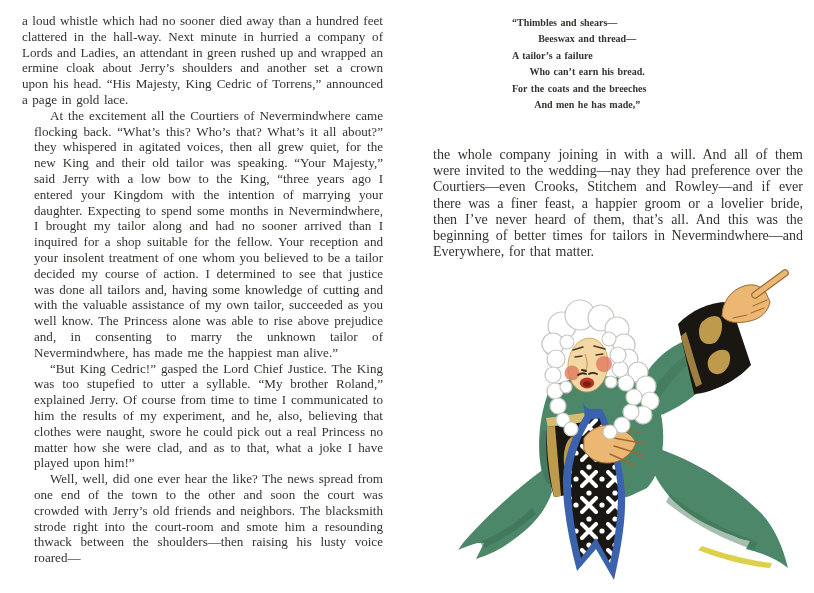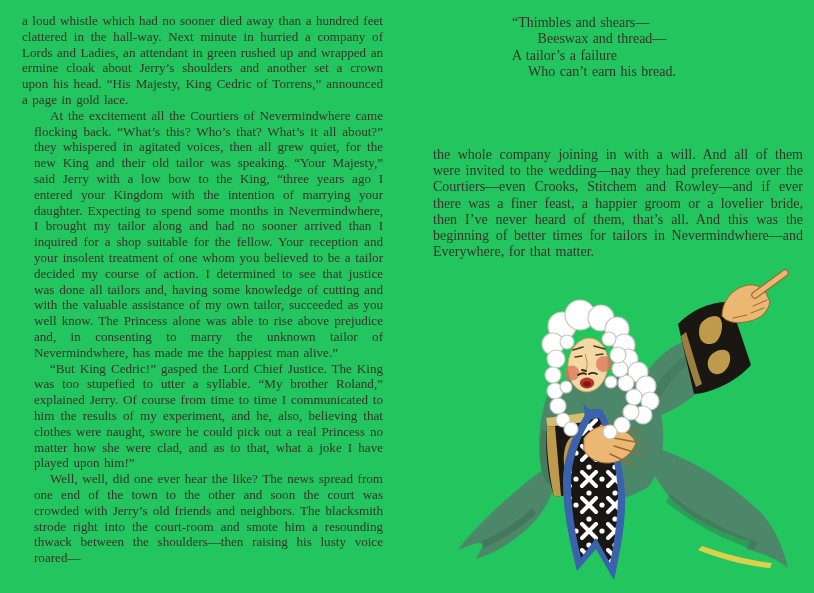--- a/index.html
+++ b/index.html
@@ -1,36 +1,36 @@
 <!DOCTYPE html>
 <html><head>
 <meta charset="utf-8">
 <style>
   html,body{margin:0;padding:0;background:#e9e9e9;}
   .spread{
     position:relative;
     width:814px;height:593px;
-    background:#22c55e;
+    background:#ffffff;
     overflow:hidden;
     font-family:"Liberation Serif","DejaVu Serif",serif;
     color:#35332d;
   }
   
   .left-page{
     position:absolute;left:22px;top:13px;width:361px;
     font-size:13.1px;line-height:15.8px;
     text-align:justify;word-spacing:1.2px;
   }
   .left-page p{margin:0;}
   .left-page p.indented{text-indent:16px;margin-left:12px;}
   
   .poem{
     position:absolute;left:512px;top:15px;
-    font-size:14px;line-height:16.4px;
-    word-spacing:1px;white-space:nowrap;
+    font-size:10px;line-height:16.4px;
+    word-spacing:1px;white-space:nowrap;font-weight:bold;
   }
   .poem-line{margin:0;}
   .poem-line.indented{padding-left:16px;text-align:center;}
   .right-paragraph{
     position:absolute;left:433px;top:147px;width:370px;
     font-size:14px;line-height:16.2px;
     text-align:justify;word-spacing:1.2px;margin:0;
   }
   
   .illustration{
@@ -47,20 +47,22 @@
     <p class="indented">At the excitement all the Courtiers of Nevermindwhere came flocking back.  “What’s this?  Who’s that?  What’s it all about?” they whispered in agitated voices, then all grew quiet, for the new King and their old tailor was speaking.  “Your Majesty,” said Jerry with a low bow to the King, “three years ago I entered your Kingdom with the intention of marrying your daughter.  Expecting to spend some months in Nevermindwhere, I brought my tailor along and had no sooner arrived than I inquired for a shop suitable for the fellow.  Your reception and your insolent treatment of one whom you believed to be a tailor decided my course of action.  I determined to see that justice was done all tailors and, having some knowledge of cutting and with the valuable assistance of my own tailor, succeeded as you well know.  The Princess alone was able to rise above prejudice and, in consenting to marry the unknown tailor of Nevermindwhere, has made me the happiest man alive.”</p>
     <p class="indented">“But King Cedric!” gasped the Lord Chief Justice. The King was too stupefied to utter a syllable.  “My brother Roland,” explained Jerry.  Of course from time to time I communicated to him the results of my experiment, and he, also, believing that clothes were naught, swore he could pick out a real Princess no matter how she were clad, and as to that, what a joke I have played upon him!”</p>
     <p class="indented">Well, well, did one ever hear the like?  The news spread from one end of the town to the other and soon the court was crowded with Jerry’s old friends and neighbors.  The blacksmith strode right into the court-room and smote him a resounding thwack between the shoulders—then raising his lusty voice roared—</p>
   </div>
 
   <div class="poem">
     <div class="poem-line">“Thimbles and shears—</div>
     <div class="poem-line indented">Beeswax and thread—</div>
     <div class="poem-line">A tailor’s a failure</div>
     <div class="poem-line indented">Who can’t earn his bread.</div>
+    <div class="poem-line">For the coats and the breeches</div>
+    <div class="poem-line indented">And men he has made,”</div>
   </div>
 
   <p class="right-paragraph">the whole company joining in with a will.  And all of them were invited to the wedding—nay they had preference over the Courtiers—even Crooks, Stitchem and Rowley—and if ever there was a finer feast, a happier groom or a lovelier bride, then I’ve never heard of them, that’s all.  And this was the beginning of better times for tailors in Nevermindwhere—and Everywhere, for that matter.</p>
 
   <svg class="illustration" viewBox="0 0 360 331" aria-hidden="true">
     <defs>
       <pattern id="lattice" width="26" height="26" patternUnits="userSpaceOnUse">
         <rect width="26" height="26" fill="#1a1712"></rect>
         <path d="M2,2 L16,16 M16,2 L2,16" stroke="#ffffff" stroke-width="4" stroke-linecap="round"></path>
         <circle cx="22" cy="9" r="2.6" fill="#ffffff"></circle>

